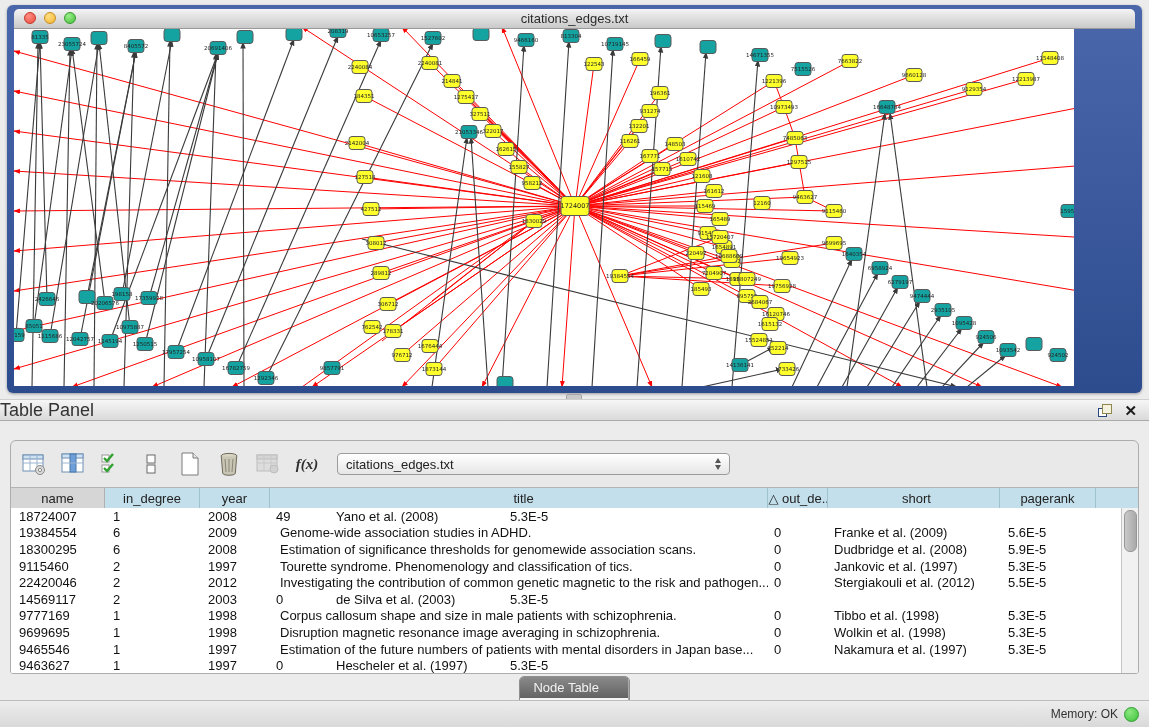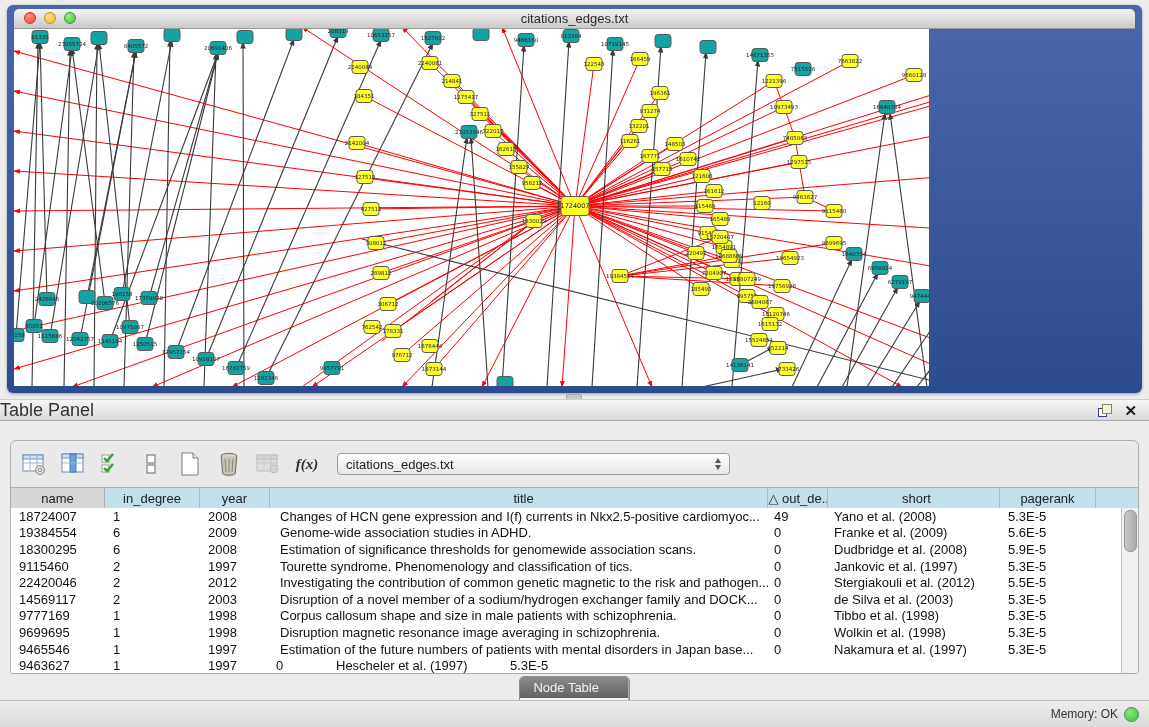--- a/index.html
+++ b/index.html
@@ -10,21 +10,21 @@
     background:linear-gradient(#4a67ab,#2d4c8e);border-radius:6px;box-sizing:border-box;
     padding:4px 7px 8px 7px;box-shadow:0 1px 3px rgba(0,0,0,.35);}
   .titlebar{height:19px;border-radius:5px 5px 0 0;background:linear-gradient(#f4f4f4,#c9c9c9);
     border-bottom:1px solid #9a9a9a;position:relative;display:flex;align-items:center;justify-content:center;}
   .titlebar .win-title{font-size:13px;color:#2b2b2b;}
   .traffic{position:absolute;left:10px;top:3px;display:flex;gap:8px;}
   .light{width:12px;height:12px;border-radius:50%;box-sizing:border-box;}
   .light.red{background:radial-gradient(circle at 35% 30%,#ff8d85,#ec4d3c);border:1px solid #c13a2d;}
   .light.yellow{background:radial-gradient(circle at 35% 30%,#ffe084,#f6b42e);border:1px solid #c78e26;}
   .light.green{background:radial-gradient(circle at 35% 30%,#9aee8a,#45c13a);border:1px solid #3a9a30;}
-  #network-canvas{position:relative;width:915px;height:357px;background:#ffffff;overflow:hidden;}
+  #network-canvas{position:relative;width:1060px;height:357px;background:#ffffff;overflow:hidden;}
   #graph-svg{position:absolute;left:0;top:0;}
 
   
   #splitter-handle{position:absolute;left:566px;top:394px;width:14px;height:5px;
     background:#c9c9c9;border:1px solid #a6a6a6;border-radius:2px;}
 
   
   #table-panel-header{position:absolute;left:0;top:399px;width:1149px;height:22px;box-sizing:border-box;
     background:linear-gradient(#f6f6f6,#dadada);border-top:1px solid #cfcfcf;border-bottom:1px solid #a9a9a9;
     display:flex;align-items:center;}
@@ -874,21 +874,20 @@
         <div class="th c3">title</div>
         <div class="th c4">△ out_de...</div>
         <div class="th c5">short</div>
         <div class="th c6">pagerank</div>
       </div>
     <div id="table-body">
         <div class="tr">
           <div class="td c0">18724007</div>
           <div class="td c1">1</div>
           <div class="td c2">2008</div>
-          <div class="td c3">Changes of HCN gene expression and I(f) currents in Nkx2.5-positive cardiomyoc...</div>
           <div class="td c4">49</div>
           <div class="td c5">Yano et al. (2008)</div>
           <div class="td c6">5.3E-5</div>
         </div>
         <div class="tr">
           <div class="td c0">19384554</div>
           <div class="td c1">6</div>
           <div class="td c2">2009</div>
           <div class="td c3">Genome-wide association studies in ADHD.</div>
           <div class="td c4">0</div>
@@ -919,21 +918,20 @@
           <div class="td c2">2012</div>
           <div class="td c3">Investigating the contribution of common genetic magnetic to the risk and pathogen...</div>
           <div class="td c4">0</div>
           <div class="td c5">Stergiakouli et al. (2012)</div>
           <div class="td c6">5.5E-5</div>
         </div>
         <div class="tr">
           <div class="td c0">14569117</div>
           <div class="td c1">2</div>
           <div class="td c2">2003</div>
-          <div class="td c3">Disruption of a novel member of a sodium/hydrogen exchanger family and DOCK...</div>
           <div class="td c4">0</div>
           <div class="td c5">de Silva et al. (2003)</div>
           <div class="td c6">5.3E-5</div>
         </div>
         <div class="tr">
           <div class="td c0">9777169</div>
           <div class="td c1">1</div>
           <div class="td c2">1998</div>
           <div class="td c3">Corpus callosum shape and size in male patients with schizophrenia.</div>
           <div class="td c4">0</div>

